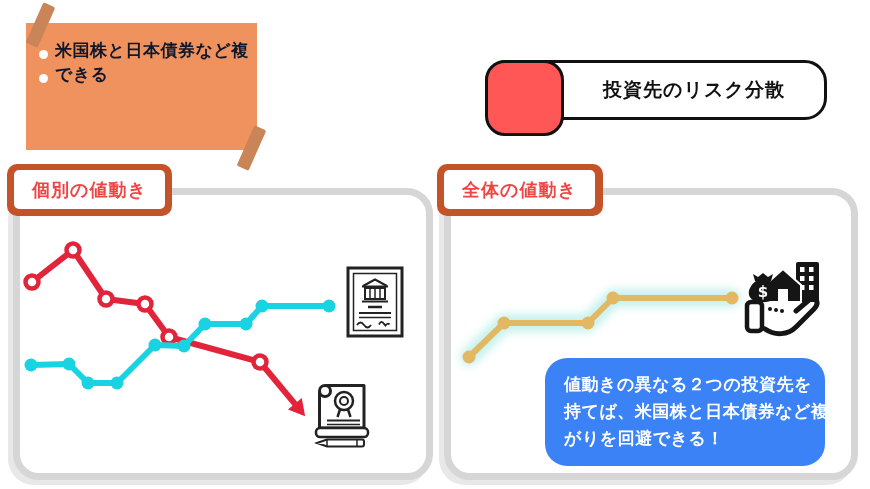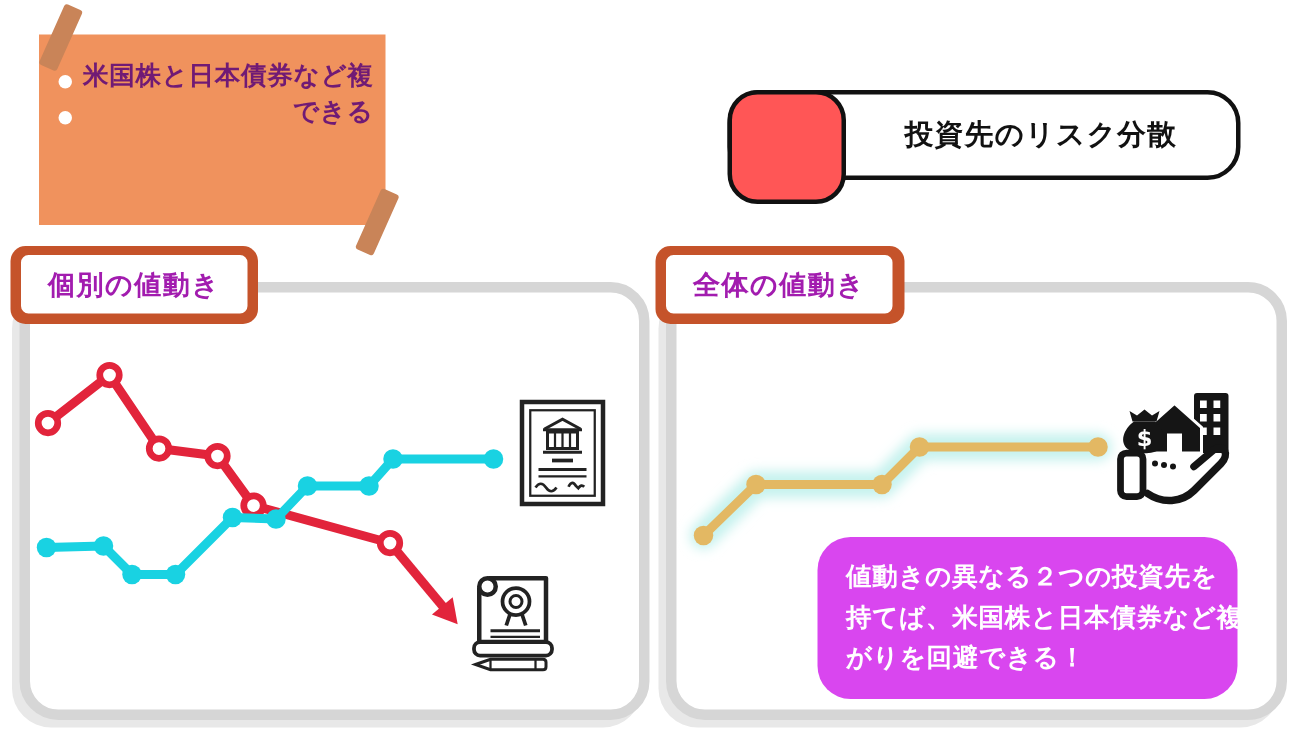--- a/index.html
+++ b/index.html
@@ -2,22 +2,22 @@
 <html><head>
 <meta charset="utf-8">
 <style>
   html,body{margin:0;padding:0;background:#fff;}
   .canvas{position:relative;width:870px;height:489px;background:#fff;overflow:hidden;
           font-family:"Liberation Sans","DejaVu Sans",sans-serif;}
 
   
   .note{position:absolute;left:26px;top:23px;width:231px;height:127px;
         box-sizing:border-box;padding:16px 8px 0 13px;z-index:2;}
-  .note-line{display:flex;align-items:flex-start;gap:7px;color:#701a75;font-weight:bold;
-             font-size:17px;line-height:24px;letter-spacing:.5px;white-space:nowrap;justify-content:space-between;}
+  .note-line{display:flex;align-items:flex-start;gap:7px;color:#0f172a;font-weight:bold;
+             font-size:17px;line-height:24px;letter-spacing:.5px;white-space:nowrap;}
   .note-bullet{width:9px;height:9px;border-radius:50%;background:#fff;flex:0 0 auto;margin-top:11px;}
   .tape{position:absolute;width:13px;height:44px;transform:rotate(24deg);border-radius:2px;z-index:3;}
   .tape.t1{left:34px;top:3px;}
   .tape.t2{left:245px;top:126px;}
 
   
   .badge{position:absolute;left:485px;top:60px;width:342px;height:60px;background:#fff;
          border:3px solid #111;border-radius:22px;box-sizing:border-box;z-index:2;}
   .badge-accent{position:absolute;left:-3px;top:-3px;width:79px;height:76px;
                 border:3px solid #111;border-radius:20px;box-sizing:border-box;}
@@ -29,21 +29,21 @@
          border-radius:26px;box-sizing:border-box;box-shadow:-5px 5px 0 #E8E8E8;z-index:1;}
   .panel.p1{left:13px;width:420px;}
   .panel.p2{left:444px;width:414px;}
 
   
   .tab-shadow{position:absolute;background:#C5532A;border-radius:10px;z-index:4;}
   .ts1{left:7px;top:164px;width:165px;height:52px;}
   .ts2{left:437px;top:164px;width:166px;height:52px;}
   .tab{position:absolute;top:167px;width:157px;height:45px;background:#fff;border:3px solid #C5532A;
        border-radius:8px;box-sizing:border-box;display:flex;align-items:center;justify-content:center;
-       font-size:18px;font-weight:bold;color:#a21caf;letter-spacing:1px;z-index:5;}
+       font-size:18px;font-weight:bold;color:#ef4444;letter-spacing:1px;z-index:5;}
   .tab.t1{left:11px;}
   .tab.t2{left:441px;}
 
   
   .chart{position:absolute;top:188px;z-index:2;pointer-events:none;}
   .chart.c1{left:13px;}
   .chart.c2{left:444px;}
 
   .icon-abs{position:absolute;z-index:3;}
 
@@ -173,19 +173,19 @@
     <path d="M12,27 C5,32 2,41 8,45.5 C13,49 25,49 29,45.5 C35,41 32,32 26,27 Z" fill="#151515"></path>
     <path d="M11,27 L27,27 L29,20 L24,23 L19,19 L14,23 L9,20 Z" fill="#151515"></path>
     <text x="19" y="43" font-size="15" font-weight="bold" fill="#fff" text-anchor="middle" font-family="DejaVu Sans, sans-serif">$</text>
     <circle cx="26" cy="55" r="2" fill="#151515"></circle>
     <circle cx="32" cy="56" r="2" fill="#151515"></circle>
     <circle cx="38" cy="57" r="2" fill="#151515"></circle>
     <rect x="3" y="48" width="15" height="29" rx="4" fill="#fff" stroke="#151515" stroke-width="4.5"></rect>
     <path d="M21,75 C31,82 44,81 52,73 L70,55 C76,49 72,41 65,46 L52,57" fill="none" stroke="#151515" stroke-width="5" stroke-linecap="round" stroke-linejoin="round"></path>
   </svg>
 
-  <div class="callout" style="background: #d946ef;">
+  <div class="callout" style="background: #3b82f6;">
     <div class="callout-line">値動きの異なる２つの投資先を</div>
     <div class="callout-line">持てば、米国株と日本債券など複</div>
     <div class="callout-line">がりを回避できる！</div>
   </div>
 
 </div>
 
 </body></html>

